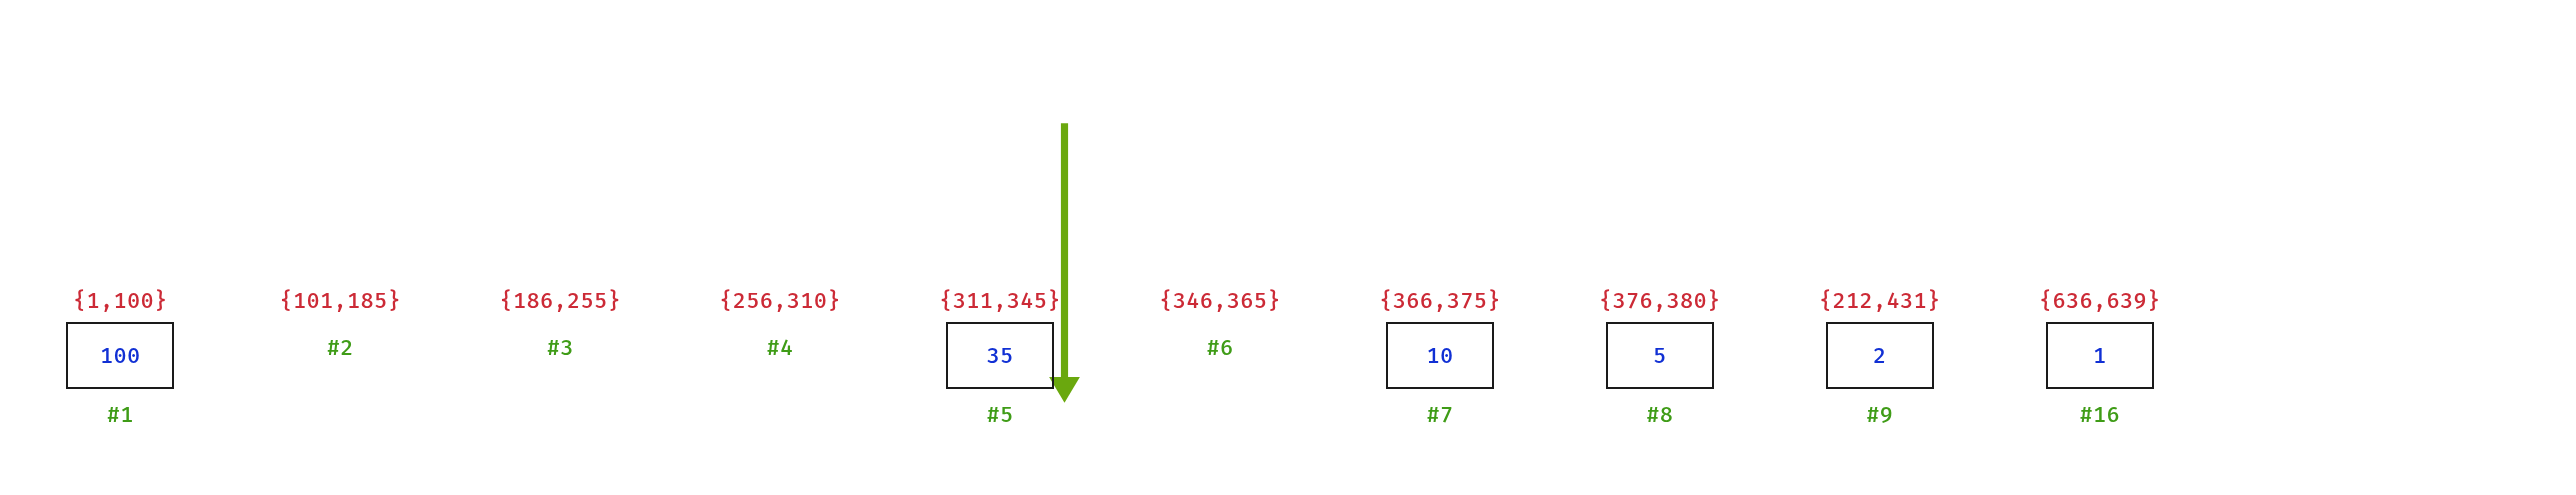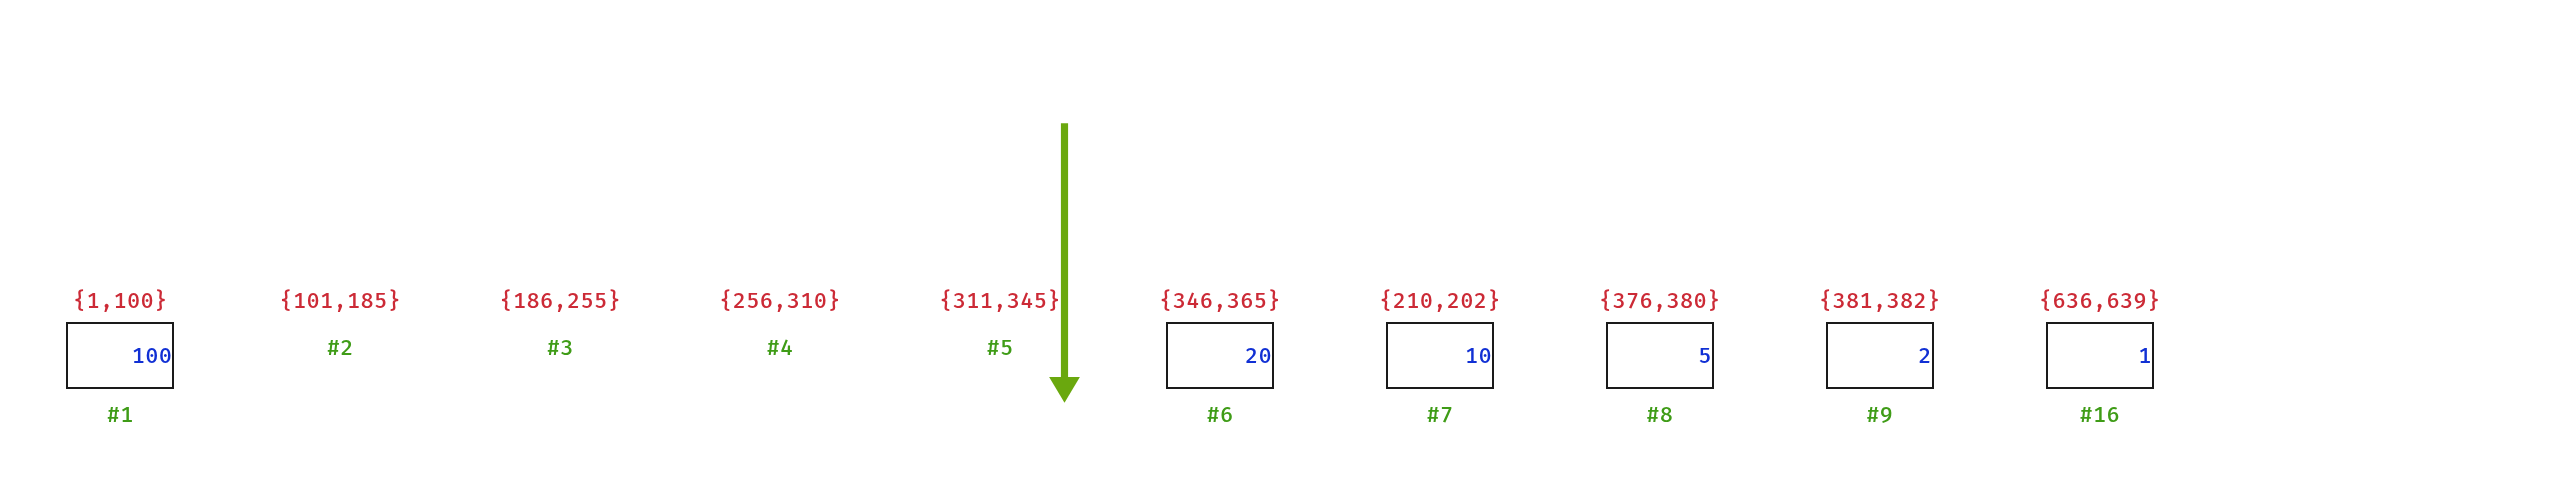--- a/index.html
+++ b/index.html
@@ -58,21 +58,21 @@
     margin-bottom: 8.3px;
     letter-spacing: 0.3px;
     white-space: nowrap;
   }
   .box {
     width: 108px;
     height: 67px;
     border: 2.1px solid #1a1a1a;
     display: flex;
     align-items: center;
-    justify-content: flex-end;
+    justify-content: center;
     box-sizing: border-box;
   }
   .stake {
     color: #1130d4;
     font-weight: 500;
     font-size: 22px;
     letter-spacing: 0.3px;
   }
   .idx {
     color: #3f9c17;
@@ -115,49 +115,49 @@
       <div class="idx">#3</div>
     </div>
 
     <div class="col">
       <div class="range">{256,310}</div>
       <div class="idx">#4</div>
     </div>
 
     <div class="col">
       <div class="range">{311,345}</div>
+      <div class="box">
+        <span class="stake">35</span>
+      </div>
       <div class="idx">#5</div>
     </div>
 
     <div class="col">
       <div class="range">{346,365}</div>
-      <div class="box">
-        <span class="stake">20</span>
-      </div>
       <div class="idx">#6</div>
     </div>
 
     <div class="col">
-      <div class="range">{210,202}</div>
+      <div class="range">{366,375}</div>
       <div class="box">
         <span class="stake">10</span>
       </div>
       <div class="idx">#7</div>
     </div>
 
     <div class="col">
       <div class="range">{376,380}</div>
       <div class="box">
         <span class="stake">5</span>
       </div>
       <div class="idx">#8</div>
     </div>
 
     <div class="col">
-      <div class="range">{381,382}</div>
+      <div class="range">{212,431}</div>
       <div class="box">
         <span class="stake">2</span>
       </div>
       <div class="idx">#9</div>
     </div>
 
     <div class="col">
       <div class="range">{636,639}</div>
       <div class="box">
         <span class="stake">1</span>

